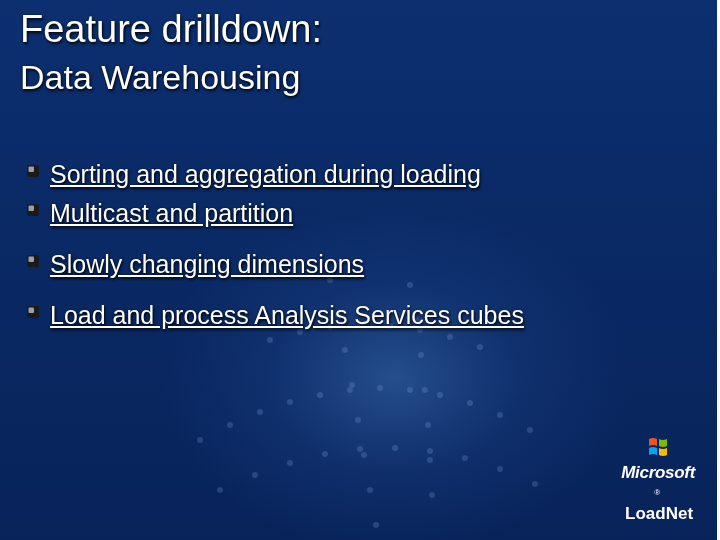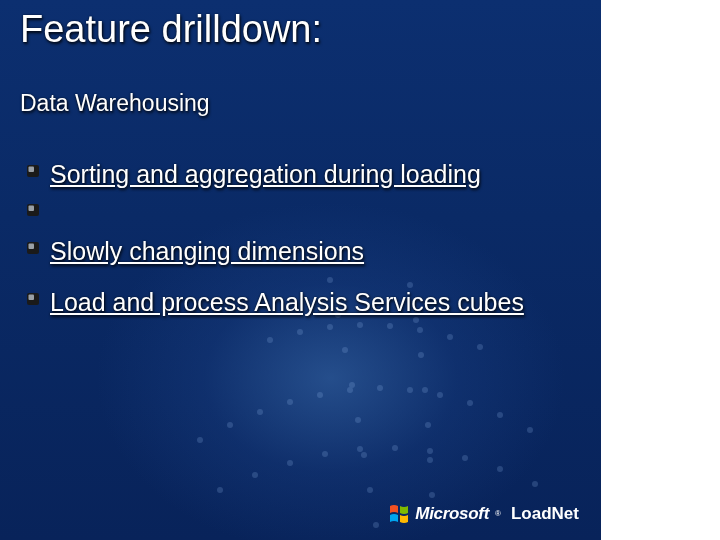--- a/index.html
+++ b/index.html
@@ -5,21 +5,21 @@
   html, body {
     margin: 0;
     padding: 0;
     width: 720px;
     height: 540px;
     overflow: hidden;
     font-family: Arial, 'Helvetica Neue', Helvetica, sans-serif;
   }
   .slide {
     position: relative;
-    width: 601px;
+    width: 717px;
     height: 540px;
     background:
       radial-gradient(ellipse 360px 270px at 55% 70%,
         rgba(60,110,175,0.55) 0%,
         rgba(30,70,140,0.3) 35%,
         rgba(10,35,90,0.0) 65%),
       linear-gradient(180deg, #0c2f70 0%, #0a2a66 40%, #08235a 100%);
     color: #ffffff;
   }
   
@@ -41,26 +41,25 @@
     font-size: 38px;
     line-height: 1.15;
     color: #ffffff;
     text-shadow: 1px 2px 3px rgba(0,0,0,0.85), 0 0 2px rgba(0,0,0,0.6);
     font-weight: 400;
   }
   .subtitle {
     position: absolute;
     left: 20px;
     top: 58px;
-    font-size: 23px;
+    font-size: 34px;
     line-height: 1.15;
     color: #ffffff;
     text-shadow: 1px 2px 3px rgba(0,0,0,0.85), 0 0 2px rgba(0,0,0,0.6);
     font-weight: 400;
-    margin-top: 32px;
   }
 
   .content {
     position: absolute;
     left: 26px;
     top: 158px;
     right: 30px;
   }
   .bullet-row {
     display: flex;
@@ -85,20 +84,21 @@
     font-weight: 400;
   }
 
   .footer-logo {
     position: absolute;
     right: 22px;
     bottom: 16px;
     display: flex;
     align-items: center;
     gap: 6px;
+    flex-direction: column;
   }
   .ms-flag {
     width: 20px;
     height: 20px;
     flex: 0 0 auto;
   }
   .ms-word {
     font-size: 17px;
     font-weight: 700;
     font-style: italic;
@@ -201,20 +201,21 @@
         </span>
         <span class="bullet-text">Sorting and aggregation during loading</span>
       </div>
       <div class="bullet-row">
         <span class="bullet-icon">
           <svg viewBox="0 0 14 14">
             <rect x="1" y="1" width="12" height="12" rx="2" fill="#1a1a1a"></rect>
             <rect x="2.5" y="2.5" width="5.5" height="5.5" rx="1" fill="#9aa0a6"></rect>
           </svg>
         </span>
+        <span class="bullet-text">Multicast and partition</span>
       </div>
       <div class="bullet-row gap">
         <span class="bullet-icon">
           <svg viewBox="0 0 14 14">
             <rect x="1" y="1" width="12" height="12" rx="2" fill="#1a1a1a"></rect>
             <rect x="2.5" y="2.5" width="5.5" height="5.5" rx="1" fill="#9aa0a6"></rect>
           </svg>
         </span>
         <span class="bullet-text">Slowly changing dimensions</span>
       </div>

